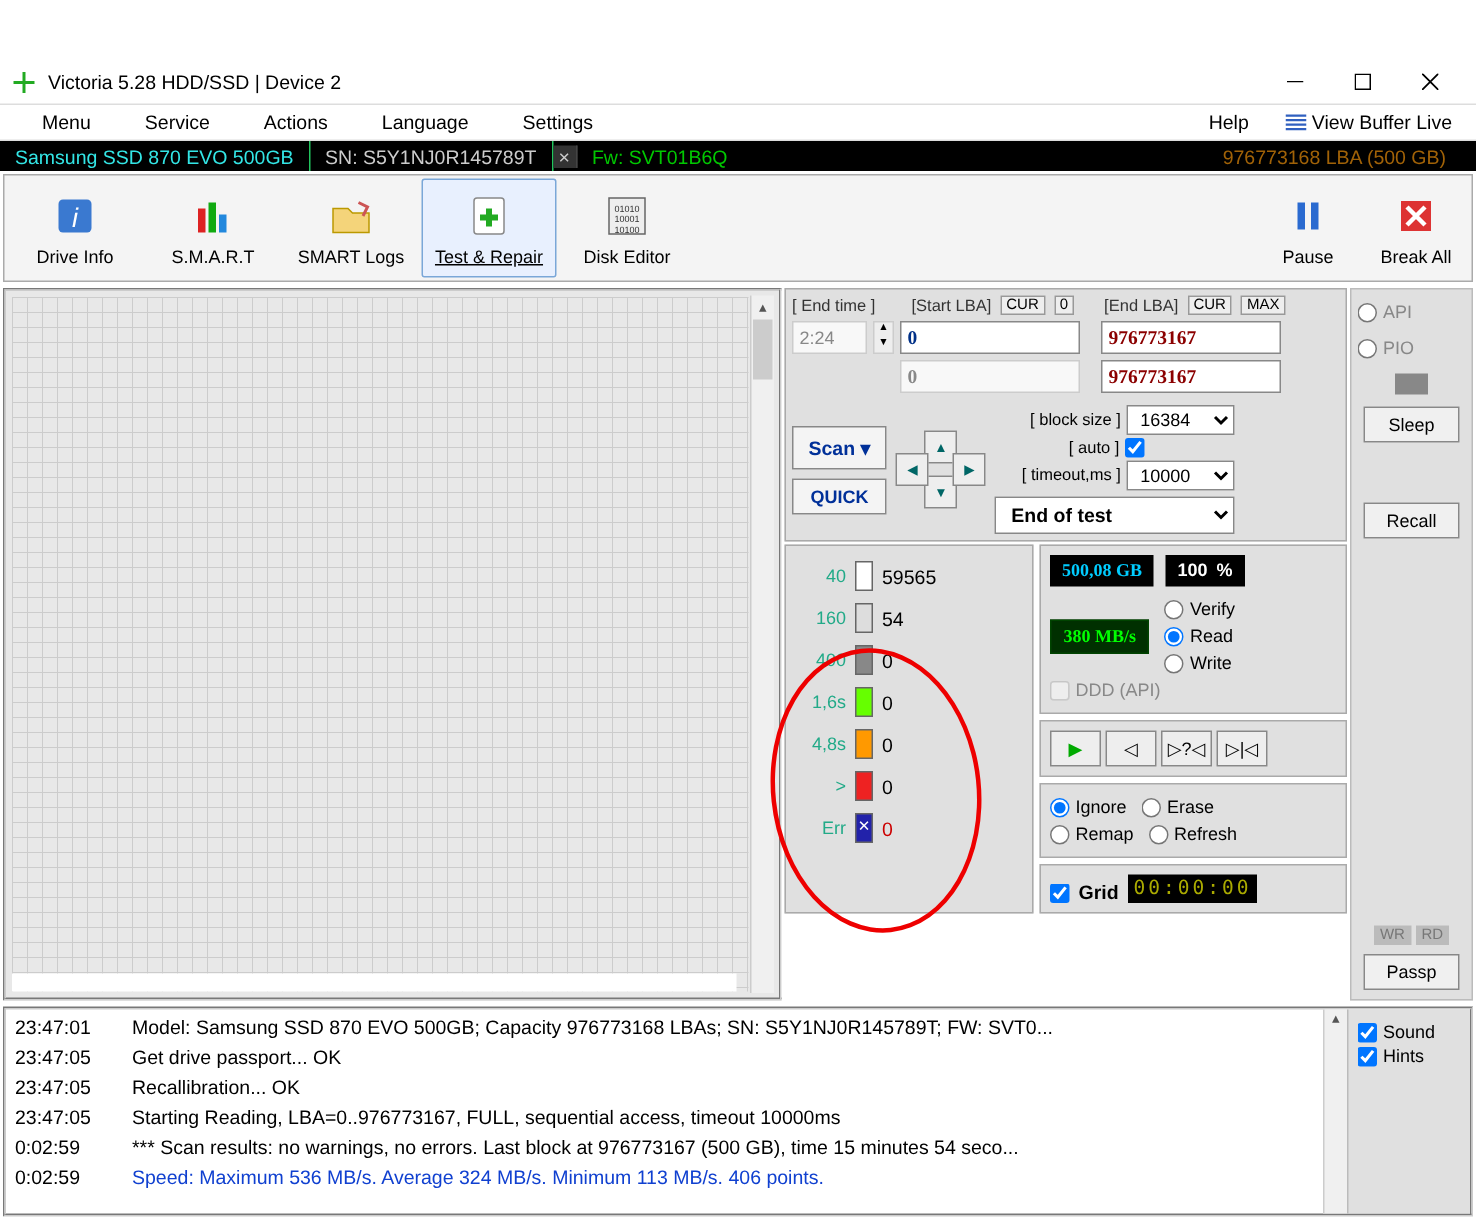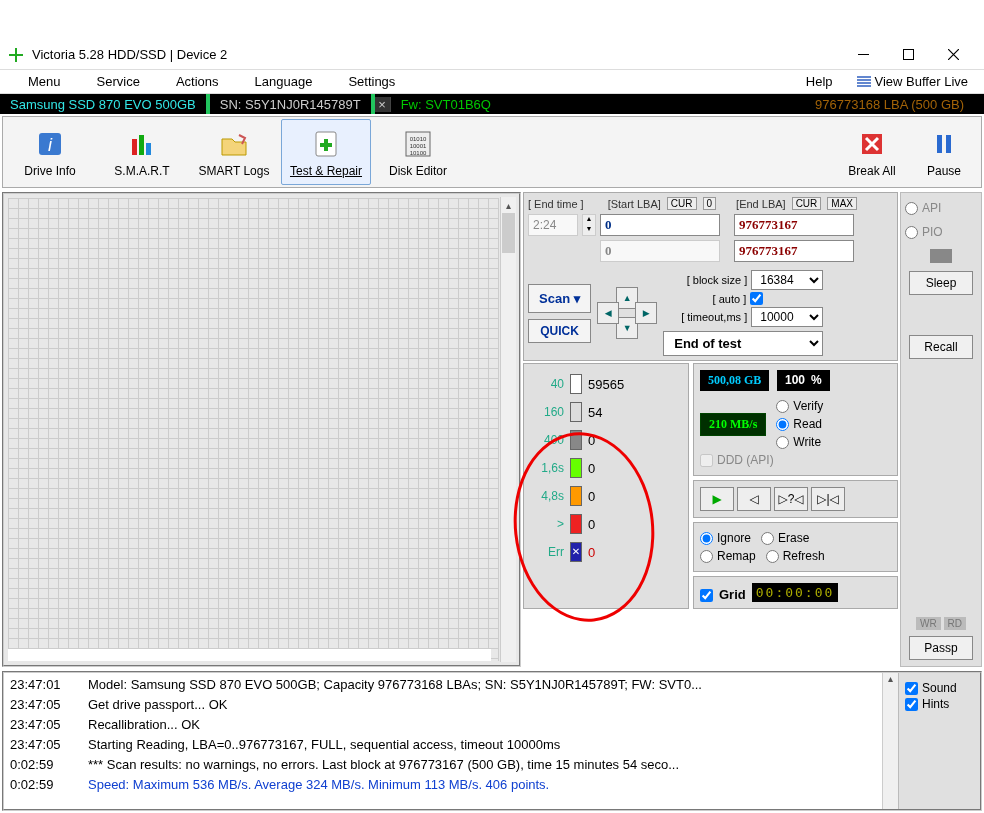--- a/index.html
+++ b/index.html
@@ -13,21 +13,21 @@
 .titlebar .winbtn { width: 45px; height: 28px; display: flex; align-items: center; justify-content: center; cursor: pointer; }
 
 
 .menubar { height: 24px; display: flex; align-items: center; padding: 0 10px; background: #fff; border-bottom: 1px solid #ddd; font-size: 13px; }
 .menubar .item { padding: 0 18px; cursor: pointer; }
 .menubar .spacer { flex: 1; }
 .viewbuffer { display: flex; align-items: center; gap: 4px; padding: 0 6px; cursor: pointer; }
 
 
 .infostrip { height: 20px; background: #000; color: #fff; display: flex; align-items: center; font-size: 13px; font-family: "Verdana", sans-serif; }
-.infostrip .seg { padding: 0 10px; height: 100%; display: flex; align-items: center; border-right: 4px solid #22c55e; }
+.infostrip .seg { padding: 0 10px; height: 100%; display: flex; align-items: center; border-right: 1px solid #22c55e; }
 .infostrip .drive { color: #33e6e6; }
 .infostrip .sn { color: #ccc; }
 .infostrip .snx { background:#333; color:#ccc; width:16px; text-align:center; cursor:pointer; border-right:1px solid #444;}
 .infostrip .fw { color: #00c800; }
 .infostrip .lba { color: #a16207; margin-left: auto; padding: 0 20px; }
 
 
 .toolbar { height: 72px; background: #f4f4f4; border: 1px solid #aaa; margin: 2px; display: flex; align-items: center; padding: 2px; gap: 2px; }
 .toolbtn { display: flex; flex-direction: column; align-items: center; justify-content: center; width: 90px; height: 66px; cursor: pointer; border: 1px solid transparent; border-radius: 2px; }
 .toolbtn.selected { background: #e8f0fe; border: 1px solid #7aa7d8; text-decoration: underline; }
@@ -221,34 +221,34 @@
           <text x="15" y="19" text-anchor="middle" font-size="6" fill="#333">10001</text>
           <text x="15" y="26" text-anchor="middle" font-size="6" fill="#333">10100</text>
         </svg>
       </span>
     <span class="lbl">Disk Editor</span>
   </div>
   <span class="tspacer"></span>
   <div class="toolbtn small">
     <span class="tbicon">
         <svg width="24" height="24">
+          <rect x="5" y="3" width="5" height="18" fill="#2a6ad0"></rect>
+          <rect x="14" y="3" width="5" height="18" fill="#2a6ad0"></rect>
+        </svg>
+      </span>
+    <span class="lbl">Pause</span>
+  </div>
+  <div class="toolbtn small">
+    <span class="tbicon">
+        <svg width="24" height="24">
           <rect x="2" y="2" width="20" height="20" fill="#d33"></rect>
           <path d="M6 6l12 12M18 6L6 18" stroke="#fff" stroke-width="3"></path>
         </svg>
       </span>
     <span class="lbl">Break All</span>
-  </div>
-  <div class="toolbtn small">
-    <span class="tbicon">
-        <svg width="24" height="24">
-          <rect x="5" y="3" width="5" height="18" fill="#2a6ad0"></rect>
-          <rect x="14" y="3" width="5" height="18" fill="#2a6ad0"></rect>
-        </svg>
-      </span>
-    <span class="lbl">Pause</span>
   </div>
 </div>
 
 <div class="main">
 
   <div class="surface">
     <div class="surface-inner"></div>
     <div class="surface-white"></div>
     <div class="scroll">
       <div class="up">▴</div>
@@ -355,21 +355,21 @@
   <span class="stat-cnt" style="color:#c00">0</span>
           </div>
         </div>
       <div class="status">
         <div class="blk">
           <div>
             <span class="pill size">500,08 GB</span>
             <span class="pill pct"><span>100</span>&nbsp;&nbsp;<span>%</span></span>
           </div>
           <div style="margin-top:6px; display:flex; align-items:center; gap:10px;">
-            <span class="pill speed">210 MB/s</span>
+            <span class="pill speed">380 MB/s</span>
             <div style="display:flex; flex-direction:column;">
               <label class="radio-row">
                   <input type="radio" name="mode" style="">
                   <span>Verify</span>
                 </label>
               <label class="radio-row">
                   <input type="radio" name="mode" checked="" style="">
                   <span>Read</span>
                 </label>
               <label class="radio-row">

